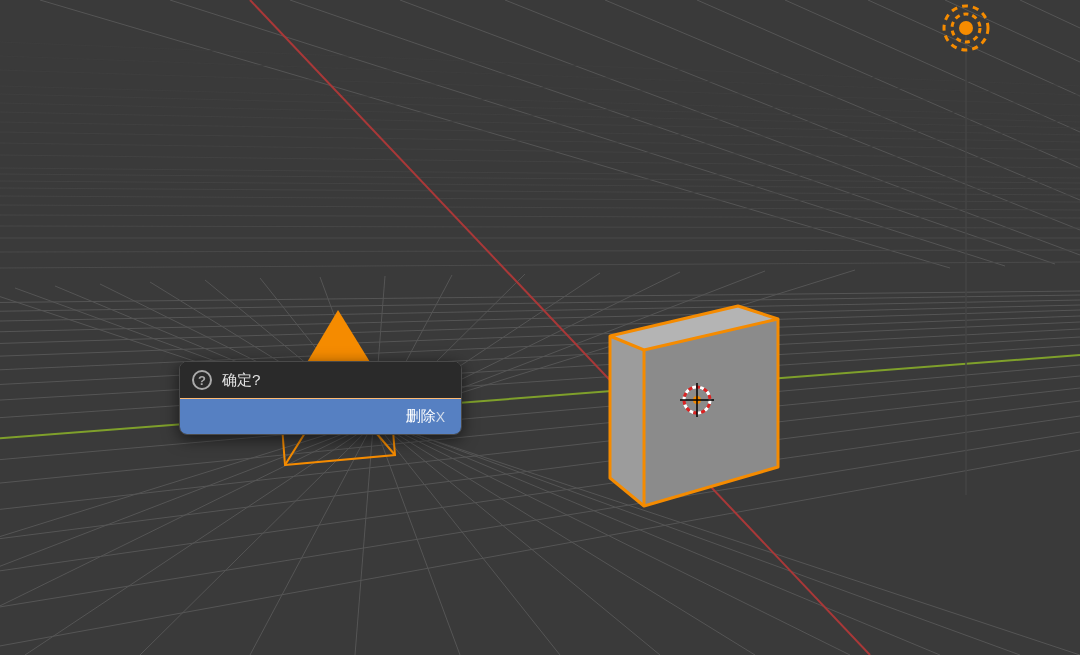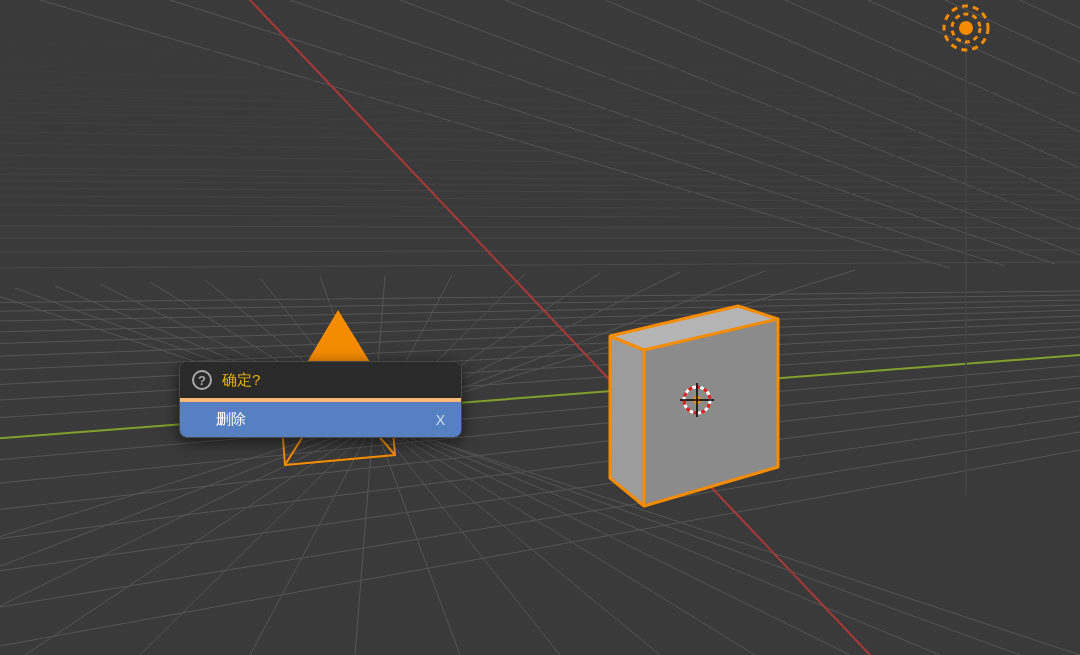--- a/index.html
+++ b/index.html
@@ -47,34 +47,34 @@
       border: 2px solid #aaa;
       border-radius: 50%;
       display: flex;
       align-items: center;
       justify-content: center;
       color: #aaa;
       font-size: 13px;
       font-weight: bold;
     }
     .popup-title {
-      color: #eab308;
+      color: #e5e5e5;
       font-size: 15px;
       font-family: Liberation Mono, monospace;
     }
     .popup-action {
       display: flex;
       align-items: center;
-      justify-content: space-between;
+      justify-content: flex-end;
       padding: 8px 16px 8px 36px;
       background: #5680c2;
       color: #fff;
       font-size: 15px;
       cursor: pointer;
-      border-top: 4px solid #fdba74;
+      border-top: 1px solid #fdba74;
     }
     .popup-action .shortcut {
       color: #cfd9e8;
       font-size: 14px;
     }
   </style>
 </head>
 <body>
 
 <div class="viewport">

